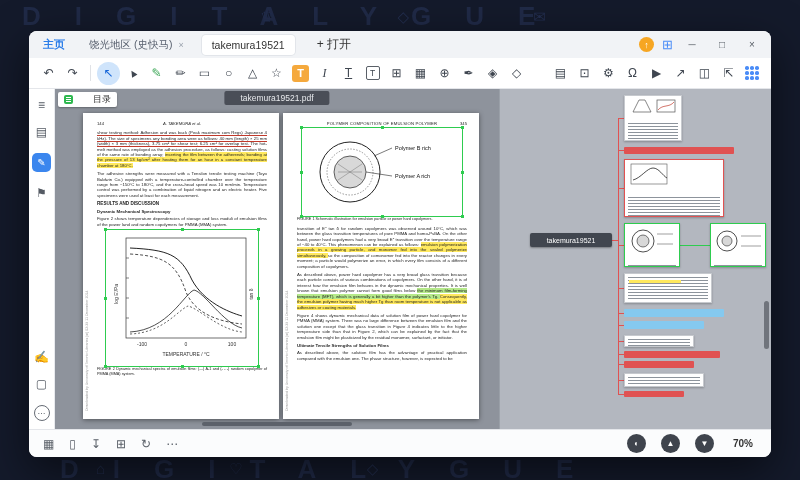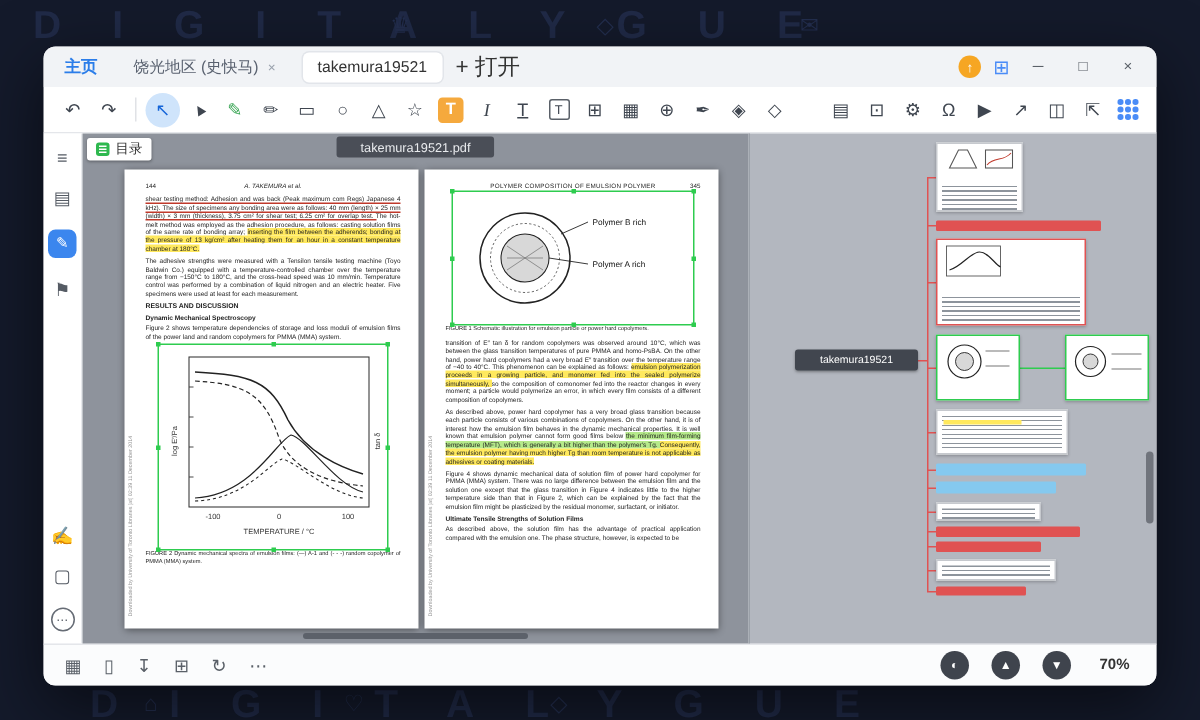--- a/index.html
+++ b/index.html
@@ -19,21 +19,21 @@
             background:#fff; border-radius:8px; overflow:hidden;
             box-shadow:0 14px 44px rgba(0,0,0,.55); display:flex; flex-direction:column; }
 
   
   .titlebar { height:27px; background:#f1f3f6; display:flex; align-items:center; padding:0 8px; gap:8px; flex:0 0 auto; }
   .home { color:#2b7de9; font-size:11px; font-weight:bold; margin:0 6px 0 6px; }
   .tab { display:flex; align-items:center; gap:6px; height:20px; padding:0 10px; border-radius:4px;
          font-size:10.5px; color:#5a6270; }
   .tab .x { color:#9aa2ad; font-size:9px; }
   .tab.active { background:#fff; color:#333; box-shadow:0 0 0 1px #e2e5ea; }
-  .open-btn { font-size:15px; color:#333; margin-left:1px; }
+  .open-btn { font-size:12px; color:#333; margin-left:14px; }
   .spring { flex:1; }
   .notif { width:15px; height:15px; border-radius:50%; background:#f6a623; color:#fff; font-size:9px;
            display:flex; align-items:center; justify-content:center; }
   .grid-btn { color:#4a8cf7; font-size:13px; }
   .wc { width:22px; text-align:center; color:#5a6068; font-size:10px; }
 
   
   .toolbar { height:31px; border-bottom:1px solid #e4e6ea; display:flex; align-items:center; padding:0 8px; gap:1px; flex:0 0 auto; }
   .ti { width:23px; height:23px; display:flex; align-items:center; justify-content:center; font-size:12px; color:#3f4650; border-radius:4px; }
   .ti.active-select { background:#cfe4fb; border-radius:50%; color:#1565d8; }
@@ -52,21 +52,21 @@
 
   
   .rail { width:26px; border-right:1px solid #e8eaee; display:flex; flex-direction:column; align-items:center; padding:10px 0 8px; gap:15px; flex:0 0 auto; background:#fff; }
   .ri { font-size:12px; color:#555b64; line-height:1; }
   .ri.active { background:#3b86ee; color:#fff; width:19px; height:19px; border-radius:5px; display:flex; align-items:center; justify-content:center; font-size:10px; }
   .rail .push { margin-top:auto; }
   .comment-circle { width:16px; height:16px; border:1px solid #666c75; border-radius:50%; display:flex; align-items:center; justify-content:center; font-size:8px; color:#555b64; }
 
   
   .docarea { flex:1; position:relative; background:#8e939c; overflow:hidden; }
-  .chip { position:absolute; left:3px; top:3px; height:15px; background:#fff; border-radius:2px; display:flex; align-items:center; gap:4px; padding:0 6px; font-size:9px; color:#333; box-shadow:0 1px 2px rgba(0,0,0,.3); z-index:4; }
+  .chip { position:absolute; left:3px; top:3px; height:15px; background:#fff; border-radius:2px; display:flex; align-items:center; gap:20px; padding:0 6px; font-size:9px; color:#333; box-shadow:0 1px 2px rgba(0,0,0,.3); z-index:4; }
   .chip-ico { width:9px; height:9px; background:#2eb84f; border-radius:2px; position:relative; }
   .chip-ico:after { content:""; position:absolute; left:2px; top:2px; right:2px; height:1px; background:#fff; box-shadow:0 2px 0 #fff, 0 4px 0 #fff; }
   .filelabel { position:absolute; top:2px; left:50%; transform:translateX(-50%); background:#4a4e57; color:#e8eaed; font-size:8.5px; padding:2px 16px; border-radius:2px; z-index:3; }
   .hscroll { position:absolute; bottom:3px; left:50%; transform:translateX(-50%); width:150px; height:4px; background:#5c616a; border-radius:2px; z-index:5; }
 
   .page { position:absolute; top:24px; width:196px; height:306px; background:#fff; box-shadow:0 1px 5px rgba(0,0,0,.45);
           font-size:4.3px; line-height:5.4px; color:#1d1d1d; text-align:justify; overflow:hidden; }
   .page-left { left:28px; }
   .page-right { left:228px; }
   .pbody { padding:8px 12px 6px 14px; position:relative; }

